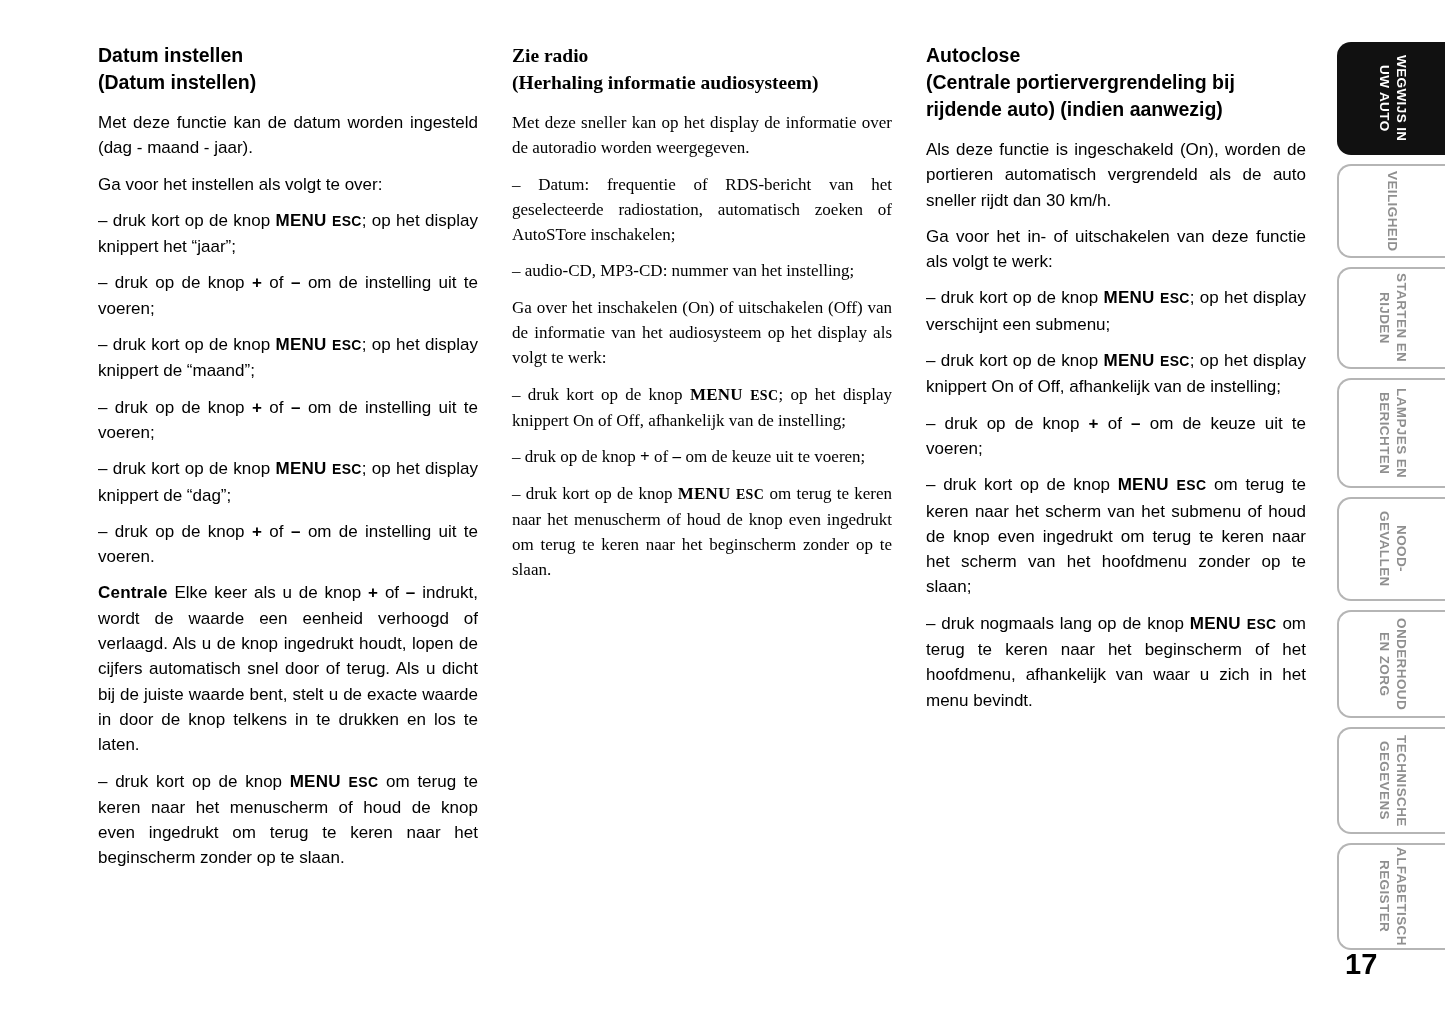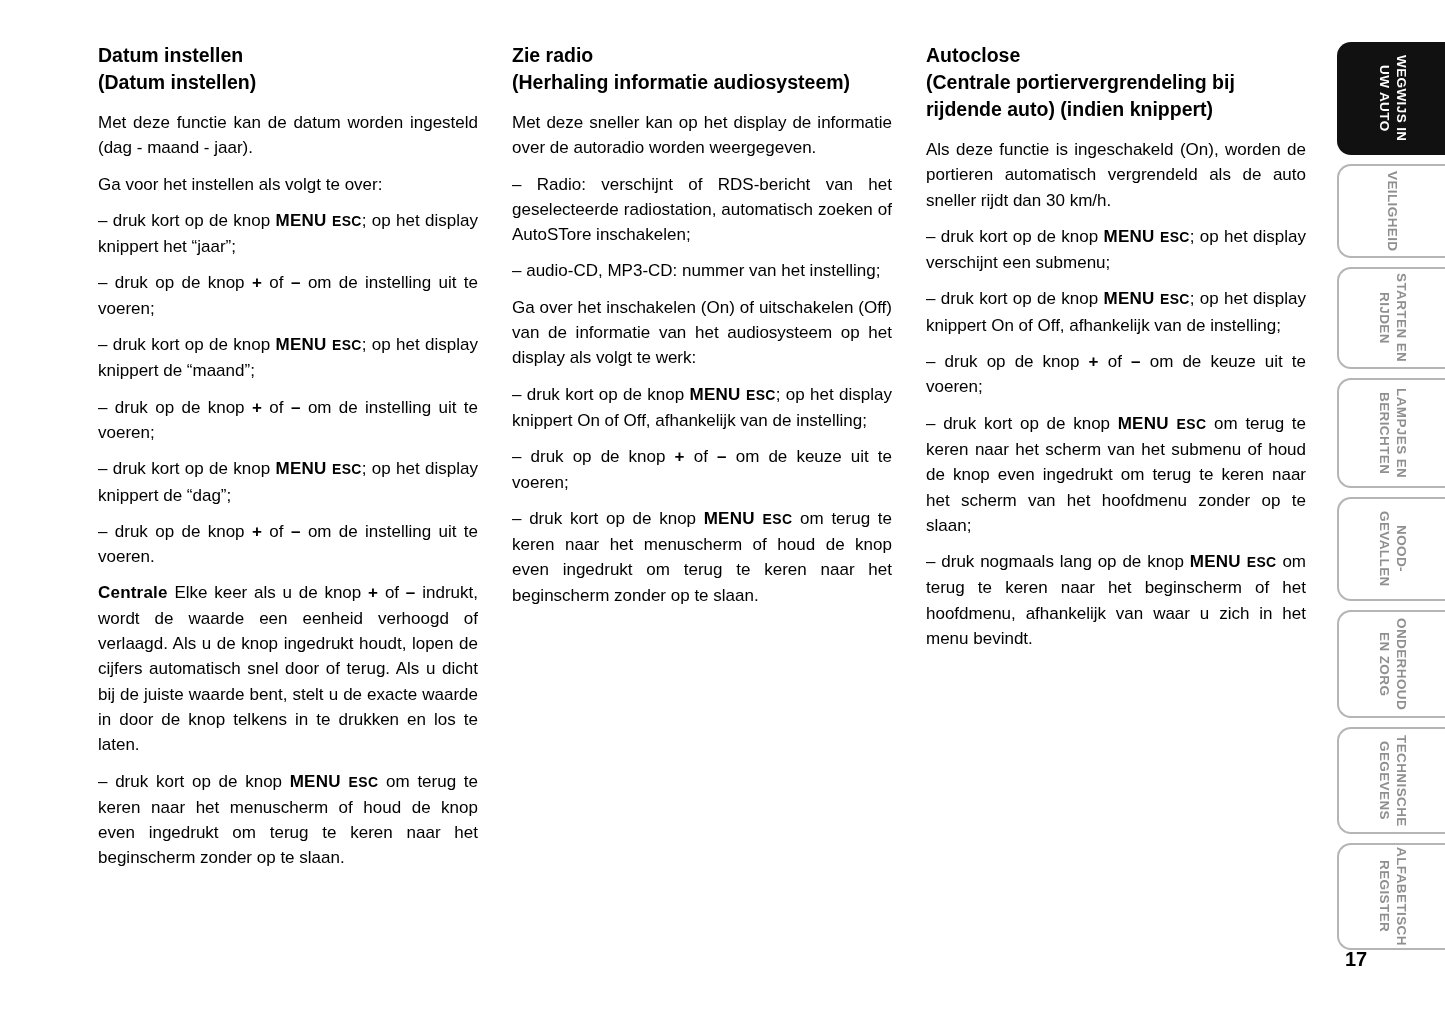--- a/index.html
+++ b/index.html
@@ -36,21 +36,21 @@
   }
   .col p b.btn-label {
     font-weight: bold;
     letter-spacing: 0.2px;
   }
   .col p b.btn-label .esc {
     font-size: 0.82em;
     letter-spacing: 0.4px;
   }
   .col1 { left: 98px; }
-  .col2 { left: 512px; }
+  .col2 { left: 512px; font-family: Liberation Serif, serif; }
   .col3 { left: 926px; }
 
   
   .tabs {
     position: absolute;
     top: 42px;
     right: 0;
     width: 108px;
     display: flex;
     flex-direction: column;
@@ -82,21 +82,21 @@
     border-color: #111111;
   }
   .tab.active .tab-label {
     color: #ffffff;
   }
 
   .page-number {
     position: absolute;
     left: 1345px;
     top: 948px;
-    font-size: 20px;
+    font-size: 29px;
     font-weight: bold;
   }
 </style>
 </head>
 <body>
 
 <div class="page">
 
   <section class="col col1">
     <h2>Datum instellen
@@ -113,34 +113,35 @@
         <p><b class="btn-label">Centrale</b> Elke keer als u de knop <b class="btn-label">+</b> of <b class="btn-label">–</b> indrukt, wordt de waarde een eenheid verhoogd of verlaagd. Als u de knop ingedrukt houdt, lopen de cijfers automatisch snel door of terug. Als u dicht bij de juiste waarde bent, stelt u de exacte waarde in door de knop telkens in te drukken en los te laten.</p>
         <p>– druk kort op de knop <b class="btn-label">MENU <span class="esc">ESC</span></b> om terug te keren naar het menuscherm of houd de knop even ingedrukt om terug te keren naar het beginscherm zonder op te slaan.</p>
       </div>
   </section>
 
   <section class="col col2">
     <h2>Zie radio
 (Herhaling informatie audiosysteem)</h2>
     <div>
         <p>Met deze sneller kan op het display de informatie over de autoradio worden weergegeven.</p>
-        <p>– Radio: verschijnt of RDS-bericht van het geselecteerde radiostation, automatisch zoeken of AutoSTore inschakelen;</p>
+        <p>– Datum: frequentie of RDS-bericht van het geselecteerde radiostation, automatisch zoeken of AutoSTore inschakelen;</p>
         <p>– audio-CD, MP3-CD: nummer van het instelling;</p>
         <p>Ga over het inschakelen (On) of uitschakelen (Off) van de informatie van het audiosysteem op het display als volgt te werk:</p>
         <p>– druk kort op de knop <b class="btn-label">MENU <span class="esc">ESC</span></b>; op het display knippert On of Off, afhankelijk van de instelling;</p>
         <p>– druk op de knop <b class="btn-label">+</b> of <b class="btn-label">–</b> om de keuze uit te voeren;</p>
         <p>– druk kort op de knop <b class="btn-label">MENU <span class="esc">ESC</span></b> om terug te keren naar het menuscherm of houd de knop even ingedrukt om terug te keren naar het beginscherm zonder op te slaan.</p>
       </div>
   </section>
 
   <section class="col col3">
     <h2>Autoclose
-(Centrale portiervergrendeling bij rijdende auto) (indien knippert)</h2>
+(Centrale portiervergrendeling bij rijdende auto) (indien aanwezig)</h2>
     <div>
         <p>Als deze functie is ingeschakeld (On), worden de portieren automatisch vergrendeld als de auto sneller rijdt dan 30 km/h.</p>
+        <p>Ga voor het in- of uitschakelen van deze functie als volgt te werk:</p>
         <p>– druk kort op de knop <b class="btn-label">MENU <span class="esc">ESC</span></b>; op het display verschijnt een submenu;</p>
         <p>– druk kort op de knop <b class="btn-label">MENU <span class="esc">ESC</span></b>; op het display knippert On of Off, afhankelijk van de instelling;</p>
         <p>– druk op de knop <b class="btn-label">+</b> of <b class="btn-label">–</b> om de keuze uit te voeren;</p>
         <p>– druk kort op de knop <b class="btn-label">MENU <span class="esc">ESC</span></b> om terug te keren naar het scherm van het submenu of houd de knop even ingedrukt om terug te keren naar het scherm van het hoofdmenu zonder op te slaan;</p>
         <p>– druk nogmaals lang op de knop <b class="btn-label">MENU <span class="esc">ESC</span></b> om terug te keren naar het beginscherm of het hoofdmenu, afhankelijk van waar u zich in het menu bevindt.</p>
       </div>
   </section>
 
   <nav class="tabs">
     <div class="tab active" style="height:113px">

